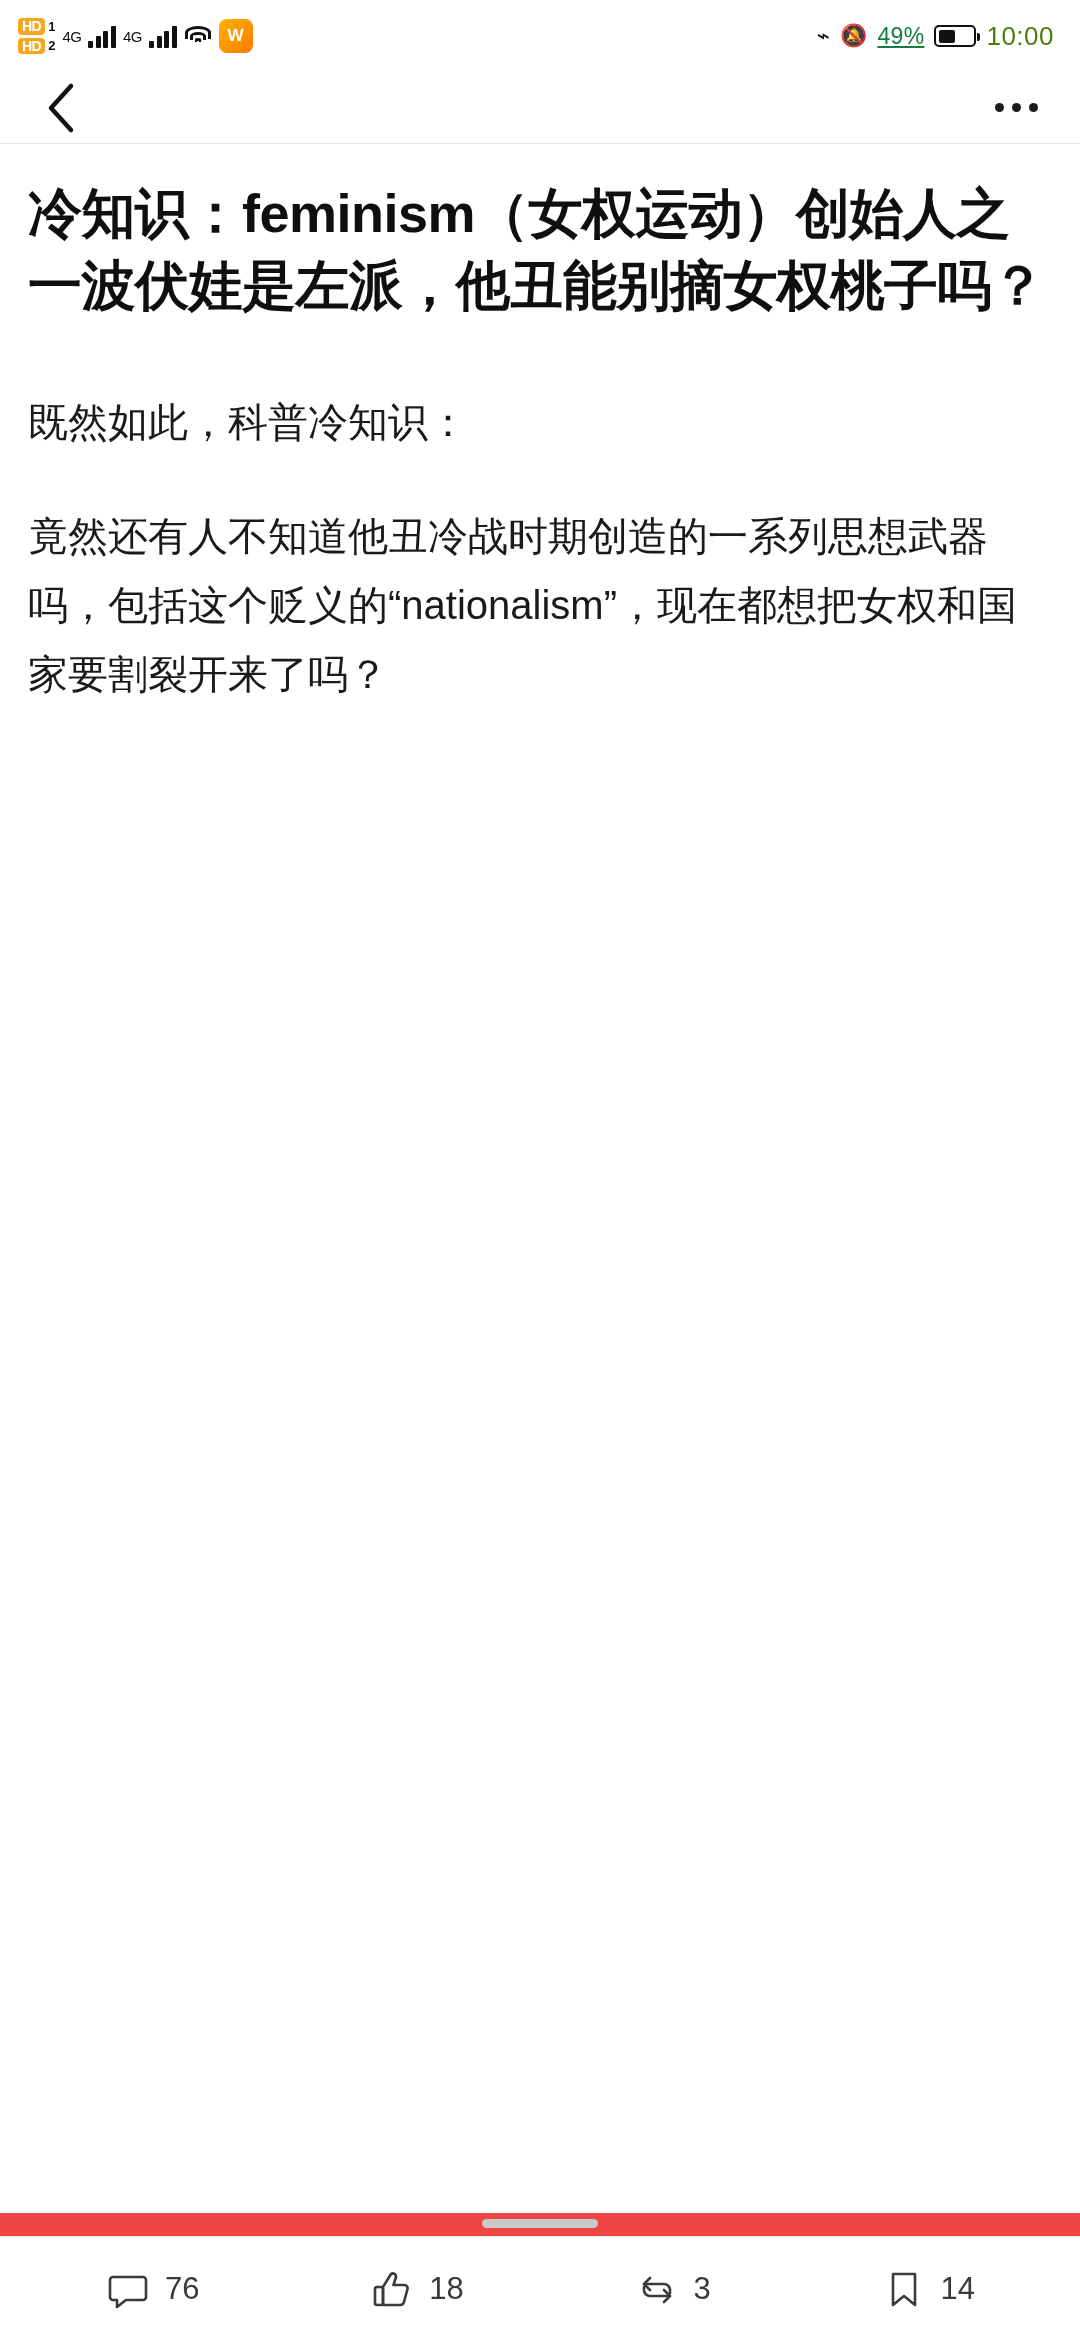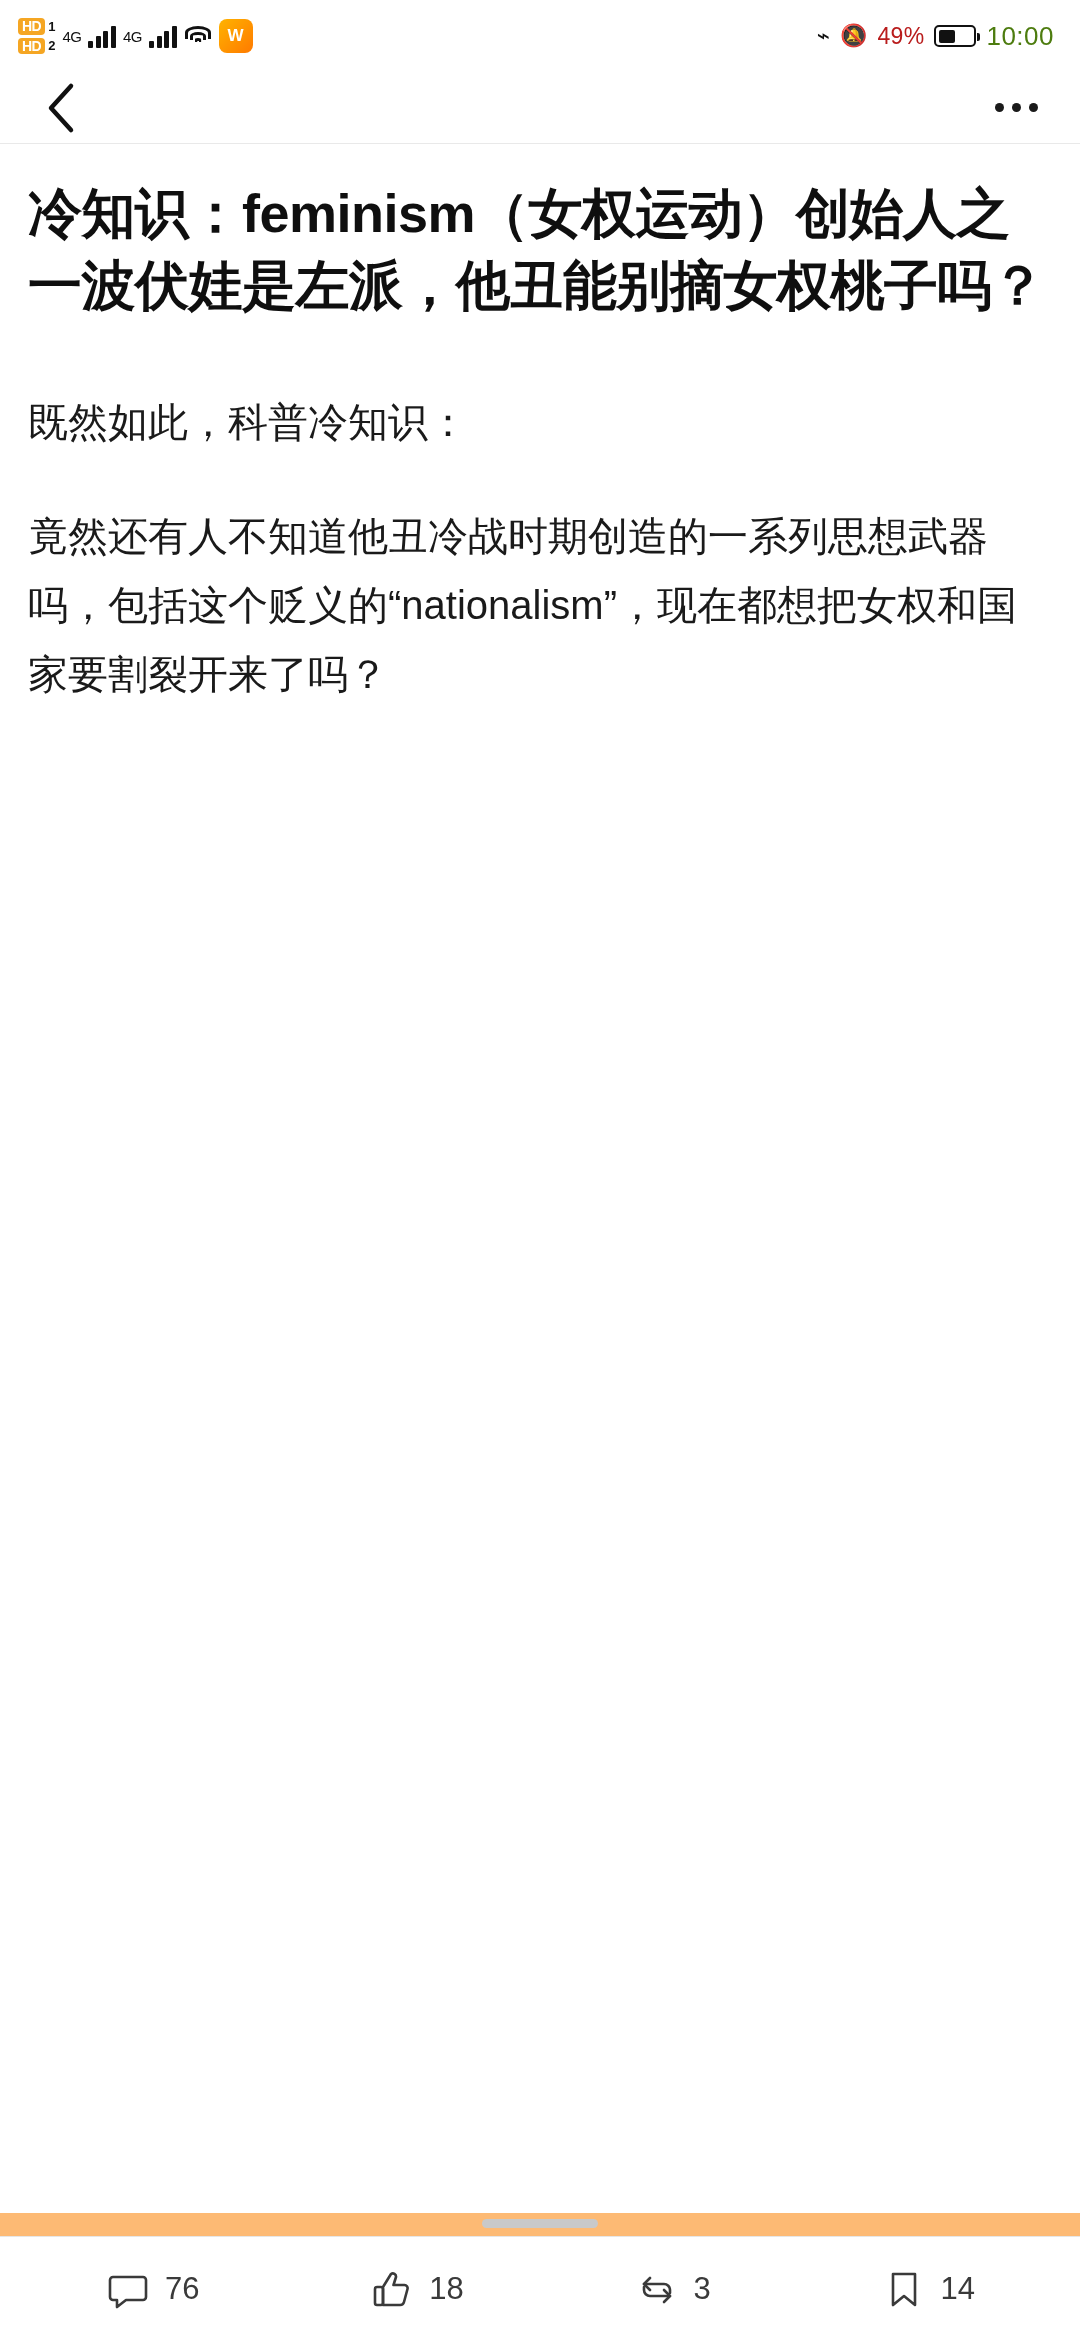--- a/index.html
+++ b/index.html
@@ -39,21 +39,21 @@
   .wifi span.b { width:16px; height:8px; top:7px; }
   .wifi span.c { width:7px;  height:4px;  top:13px; border-width:3px; }
   .weibo-icon {
     width:34px; height:34px; border-radius:8px;
     background:linear-gradient(135deg,#ffb300,#ff7a00);
     display:flex; align-items:center; justify-content:center;
     color:#fff; font-size:17px; font-weight:700;
   }
   .sb-right { display:flex; align-items:center; gap:10px; }
   .ico-mono { color:#111; font-size:22px; line-height:1; }
-  .batt-pct { font-size:23px; color:#b91c1c; letter-spacing:.3px; }
+  .batt-pct { font-size:23px; color:#15803d; letter-spacing:.3px;text-decoration:underline; }
   .batt {
     width:42px; height:22px; border:2.5px solid #111; border-radius:5px;
     position:relative; display:flex; align-items:center; padding:2.5px;
   }
   .batt::after { content:""; position:absolute; right:-6px; top:6px; width:3.5px; height:8px; background:#111; border-radius:0 2px 2px 0; }
   .batt i { display:block; height:100%; width:49%; background:#111; border-radius:2px; }
   .clock { font-size:26px; color:#4d7c0f; letter-spacing:.5px; }
 
   
   .navbar {
@@ -89,21 +89,21 @@
     margin-bottom:46px;
     word-break:break-word;
   }
   .para:last-child { margin-bottom:0; }
   .link { color:#2bab54; }
   .srch {
     font-size:24px; color:#2bab54; vertical-align:super; margin-left:1px;
   }
 
   
-  .homebar-wrap { flex:0 0 auto; background:#fdba74; }
+  .homebar-wrap { flex:0 0 auto; background:#ef4444; }
   .homebar { display:flex; justify-content:center; padding:6px 0 8px; }
   .homebar i { display:block; width:116px; height:9px; border-radius:5px; background:#c9c9c9; }
   .toolbar {
     height:104px;
     border-top:1px solid #e6e6e6;
     display:flex; align-items:center; justify-content:space-around;
     padding:0 20px;
     background:#fff;
   }
   .tb-item { display:flex; align-items:center; gap:14px; }

